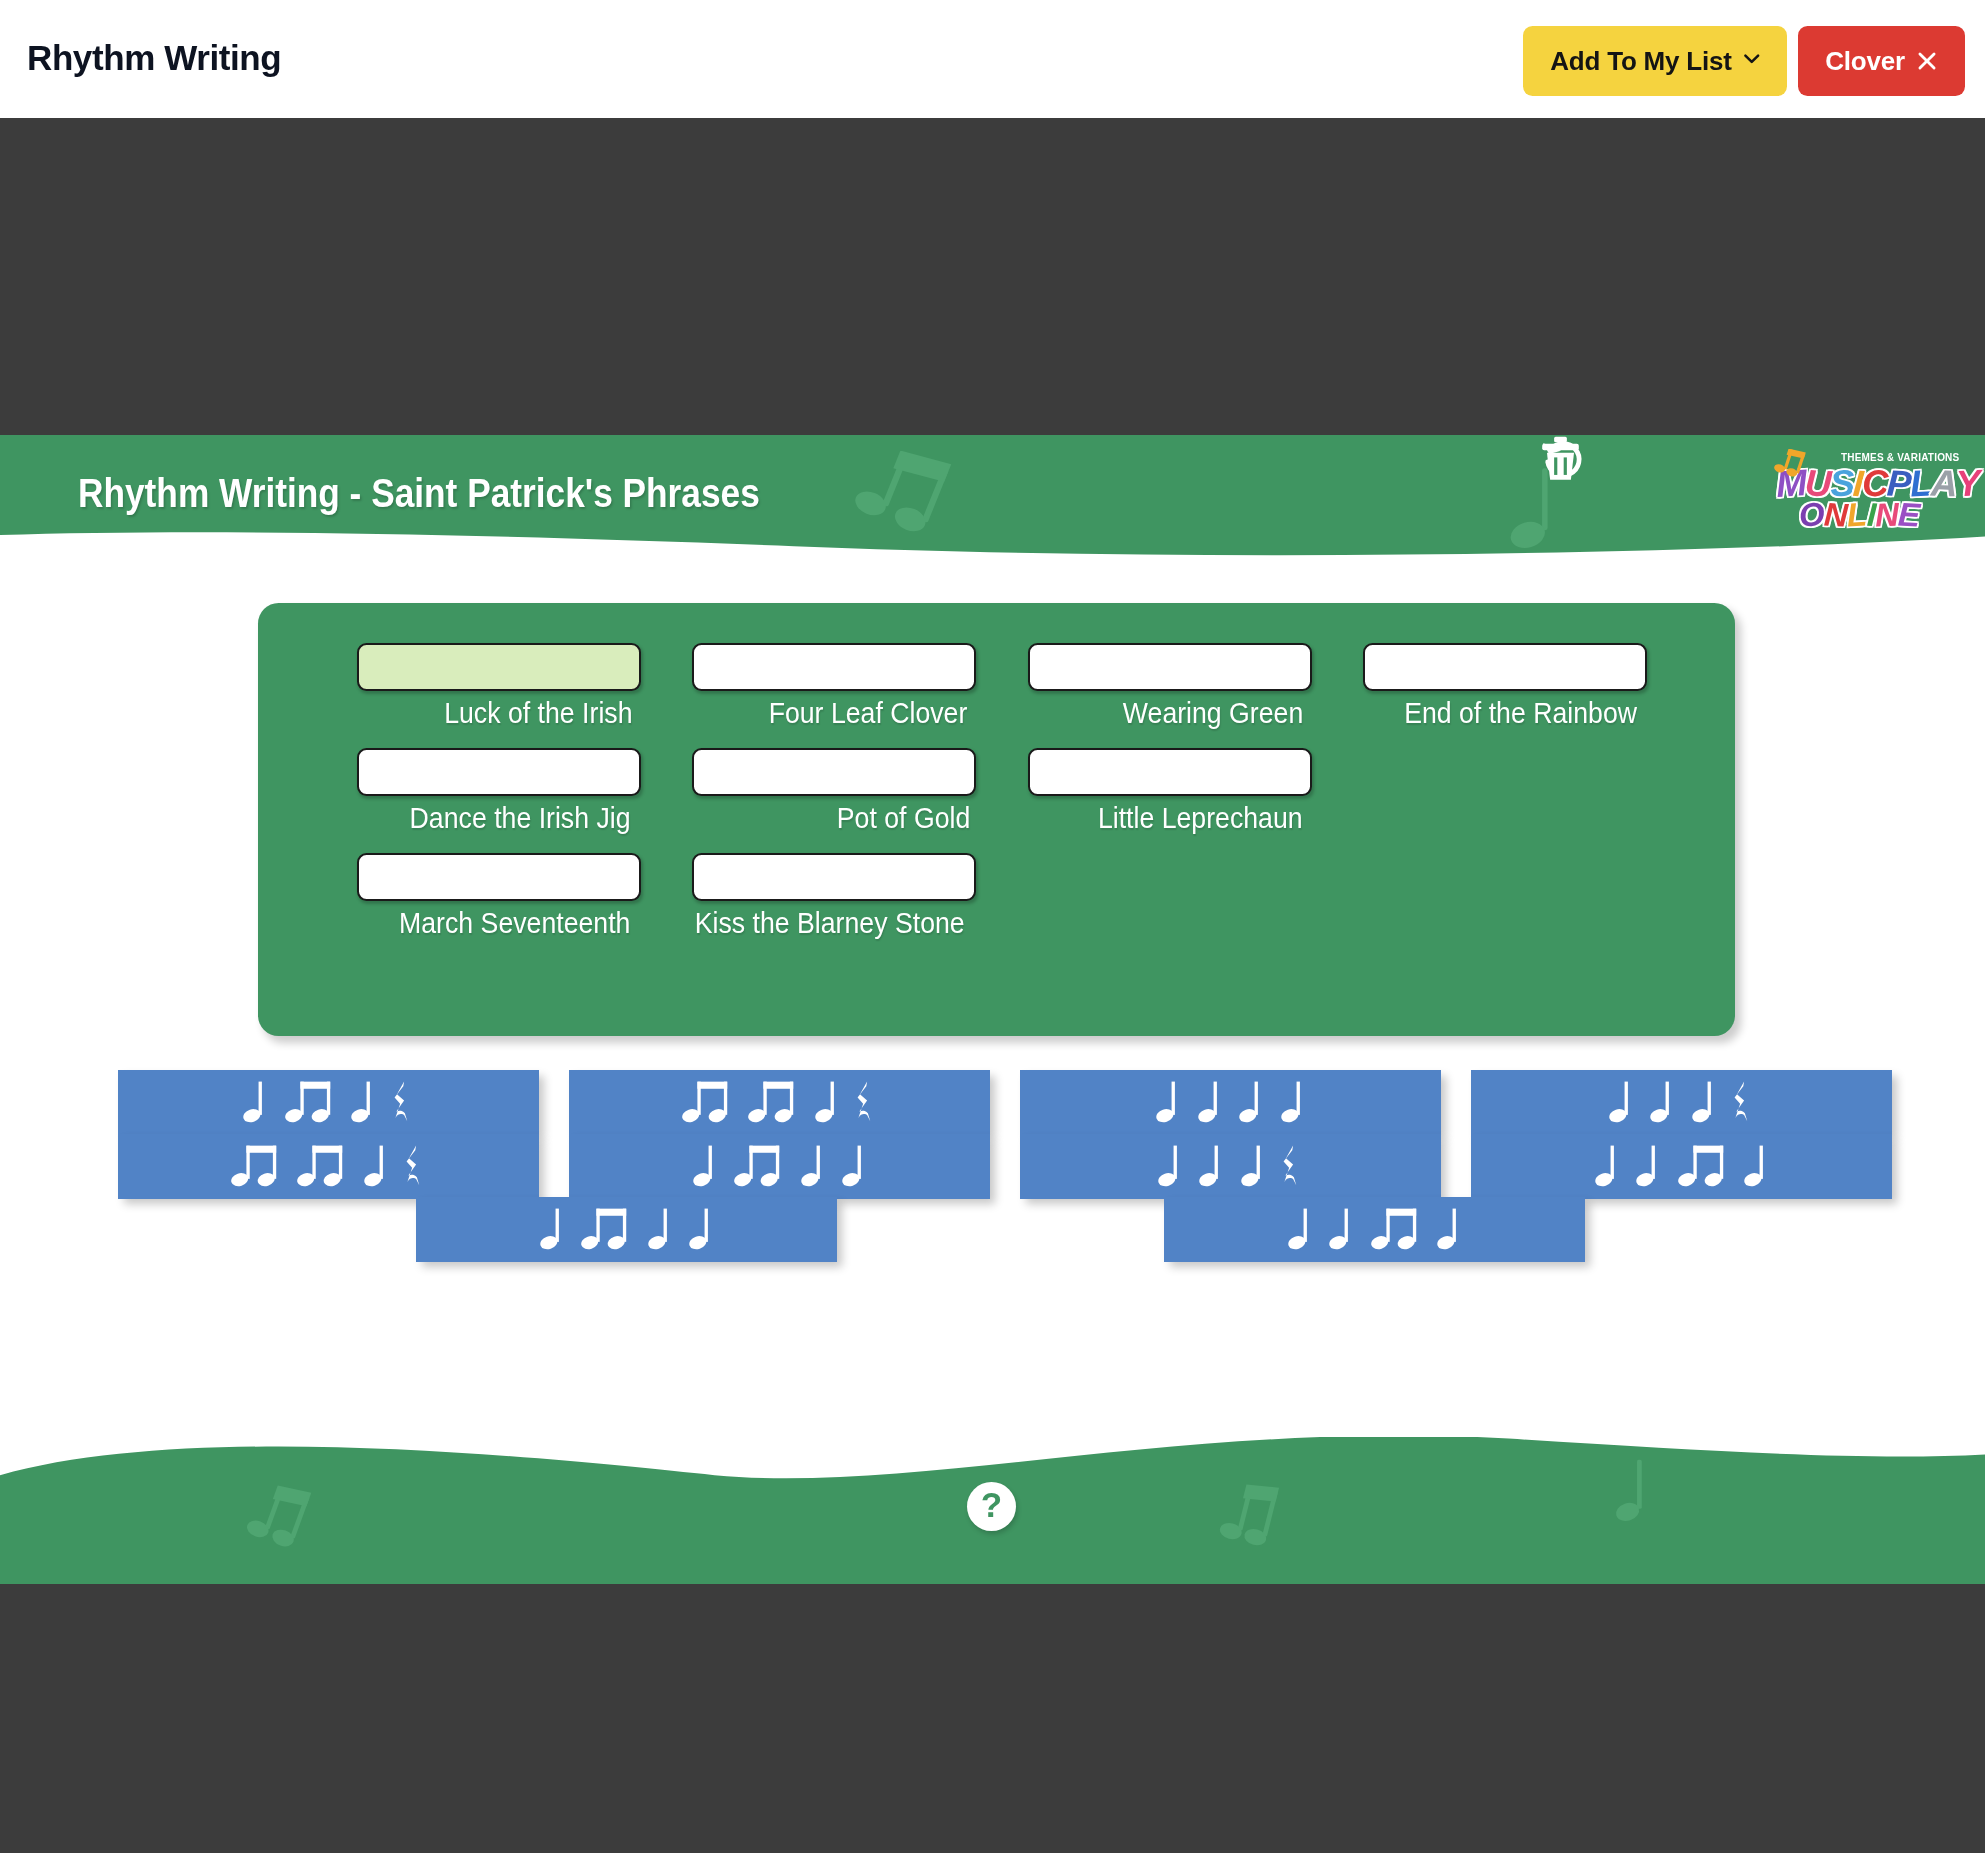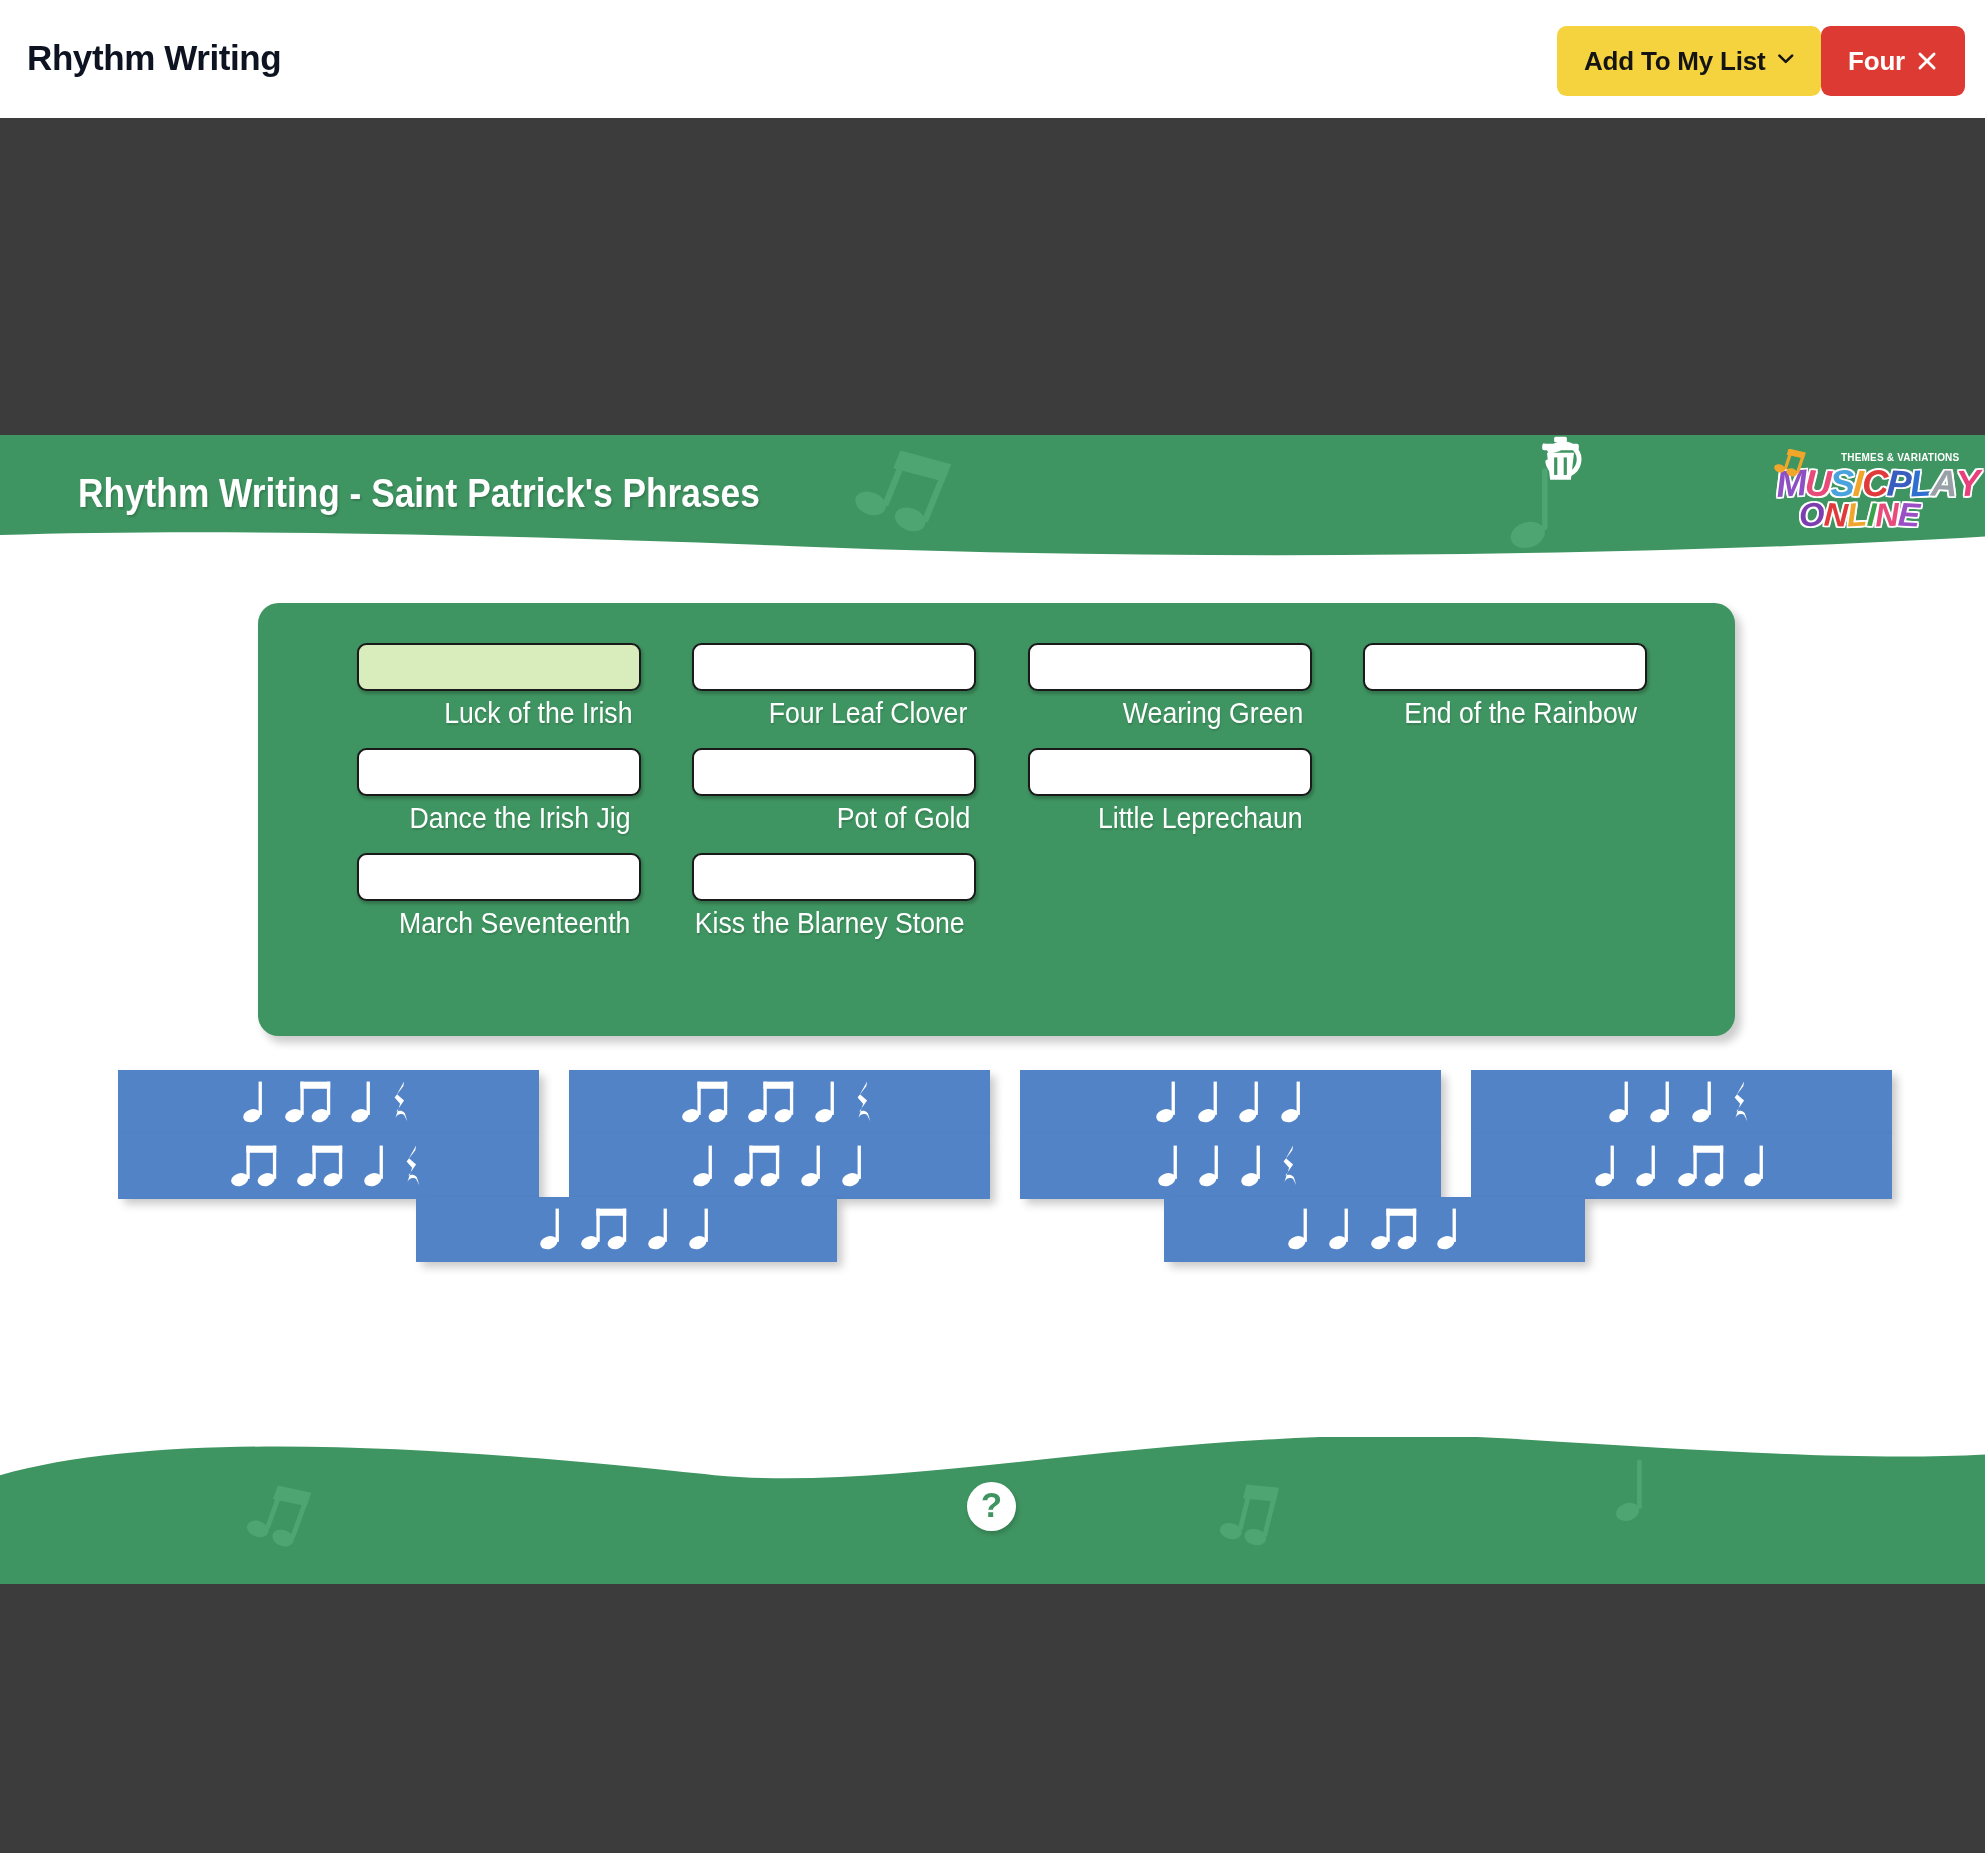--- a/index.html
+++ b/index.html
@@ -16,21 +16,21 @@
     position: absolute; left: 0; top: 0; width: 1985px; height: 118px;
     background: #ffffff; z-index: 6;
   }
   .topbar-title {
     position: absolute; left: 27px; top: 38px;
     font-size: 35px; font-weight: 800; color: #0d1321;
     letter-spacing: -0.4px; white-space: nowrap;
   }
   .topbar-actions {
     position: absolute; right: 20px; top: 26px;
-    display: flex; align-items: flex-start; 
+    display: flex; align-items: flex-start; gap: 11px;
   }
   .btn {
     border: none; border-radius: 9.5px; cursor: pointer;
     font-family: "Liberation Sans", sans-serif;
     font-weight: 800; font-size: 26px; letter-spacing: -0.2px;
     display: flex; align-items: center; justify-content: center; gap: 11px;
     white-space: nowrap;
   }
   .btn-add { background: #f5d33f; color: #141414; height: 70px; padding: 0 27px; }
   .btn-close { background: #dc3a32; color: #ffffff; height: 70px; padding: 0 27px; }
@@ -170,21 +170,21 @@
     <div class="topbar-actions">
       <button class="btn btn-add">
         <span>Add To My List</span>
         <span class="chev">
           <svg width="17.5" height="17.5" viewBox="0 0 22 22">
               <path d="M3 7 L11 15 L19 7" stroke="#141414" stroke-width="3.2" fill="none" stroke-linecap="round" stroke-linejoin="round"></path>
             </svg>
         </span>
       </button>
       <button class="btn btn-close">
-        <span>Four</span>
+        <span>Clover</span>
         <span class="xicon">
           <svg width="22" height="22" viewBox="0 0 28 28">
               <path d="M5 5 L23 23 M23 5 L5 23" stroke="#ffffff" stroke-width="3.6" stroke-linecap="round"></path>
             </svg>
         </span>
       </button>
     </div>
   </div>
 
   <div class="stage">

